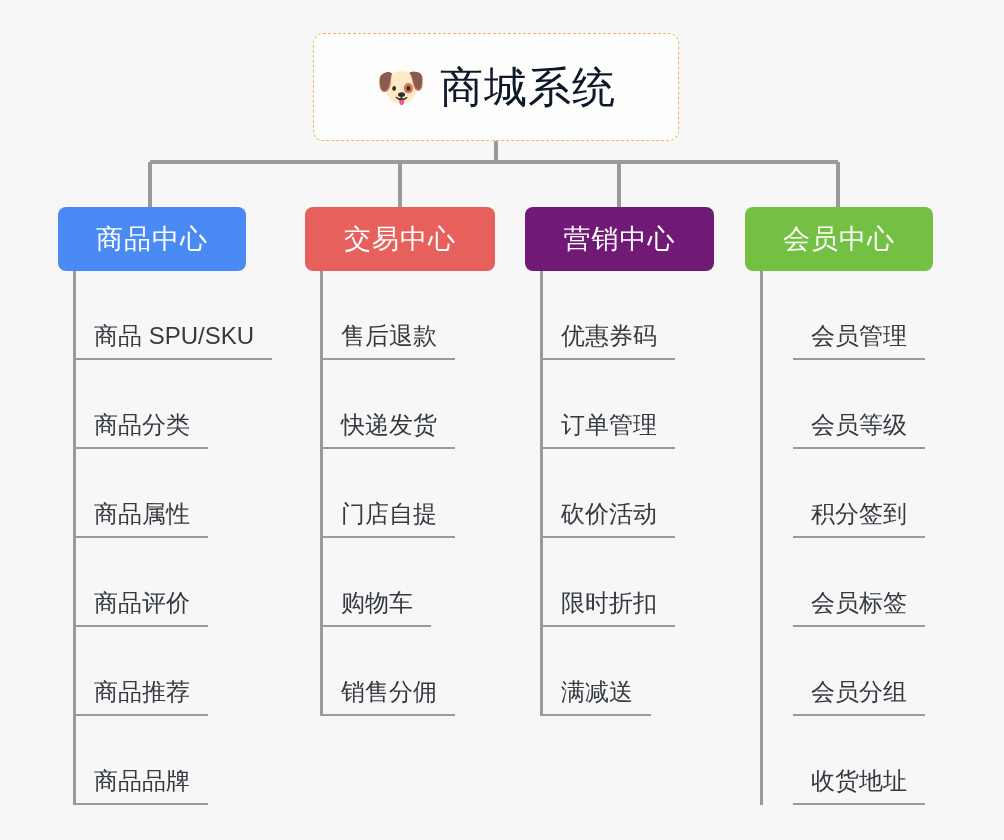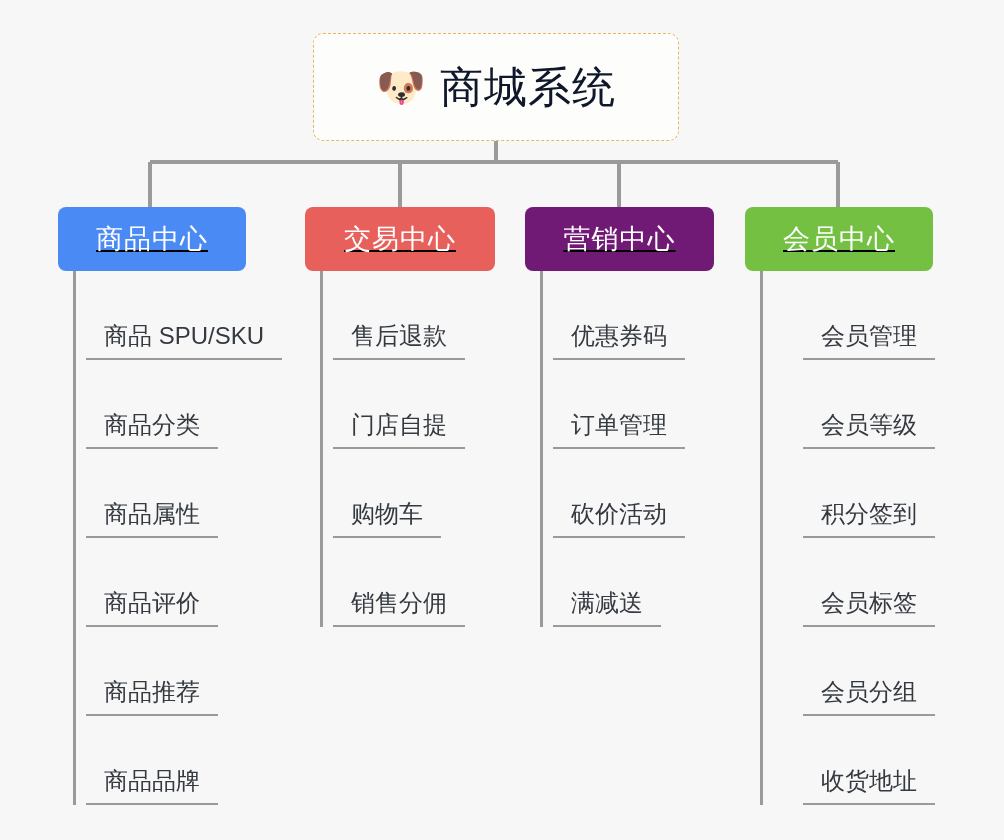--- a/index.html
+++ b/index.html
@@ -56,21 +56,20 @@
     top: 0;
     width: 1004px;
     height: 840px;
     pointer-events: none;
   }
 
   
   .column {
     position: absolute;
     top: 207px;
-    text-decoration: underline;
   }
   .col-0 { left: 58px;  width: 188px; }
   .col-1 { left: 305px; width: 190px; }
   .col-2 { left: 525px; width: 189px; }
   .col-3 { left: 745px; width: 188px; }
 
   .cat-box {
     height: 64px;
     border-radius: 8px;
     display: flex;
@@ -96,21 +95,20 @@
   .lf-1 { left: 320px; }
   .lf-2 { left: 540px; }
   .lf-3 { left: 760px; padding-left: 30px; }
 
   .leaf-item {
     height: 89px;
     display: flex;
     align-items: flex-end;
     padding-left: 10px;
     box-sizing: border-box;
-    margin-left: 10px;
   }
   .leaf-text {
     display: inline-block;
     font-size: 24px;
     color: #353a40;
     line-height: 1.08;
     white-space: nowrap;
     padding: 0 18px 9px 18px;
     border-bottom: 2px solid #9a9a9a;
     margin-left: -10px;
@@ -166,20 +164,23 @@
   <div class="column col-1">
     <div class="cat-box" style="background:#e8605b">
       <span class="cat-label">交易中心</span>
     </div>
   </div>
   <div class="leaf-list lf-1">
     <div class="leaf-item">
       <span class="leaf-text">售后退款</span>
     </div>
     <div class="leaf-item">
+      <span class="leaf-text">快递发货</span>
+    </div>
+    <div class="leaf-item">
       <span class="leaf-text">门店自提</span>
     </div>
     <div class="leaf-item">
       <span class="leaf-text">购物车</span>
     </div>
     <div class="leaf-item">
       <span class="leaf-text">销售分佣</span>
     </div>
   </div>
 
@@ -192,20 +193,23 @@
     <div class="leaf-item">
       <span class="leaf-text">优惠券码</span>
     </div>
     <div class="leaf-item">
       <span class="leaf-text">订单管理</span>
     </div>
     <div class="leaf-item">
       <span class="leaf-text">砍价活动</span>
     </div>
     <div class="leaf-item">
+      <span class="leaf-text">限时折扣</span>
+    </div>
+    <div class="leaf-item">
       <span class="leaf-text">满减送</span>
     </div>
   </div>
 
   <div class="column col-3">
     <div class="cat-box" style="background:#74c043">
       <span class="cat-label">会员中心</span>
     </div>
   </div>
   <div class="leaf-list lf-3">

